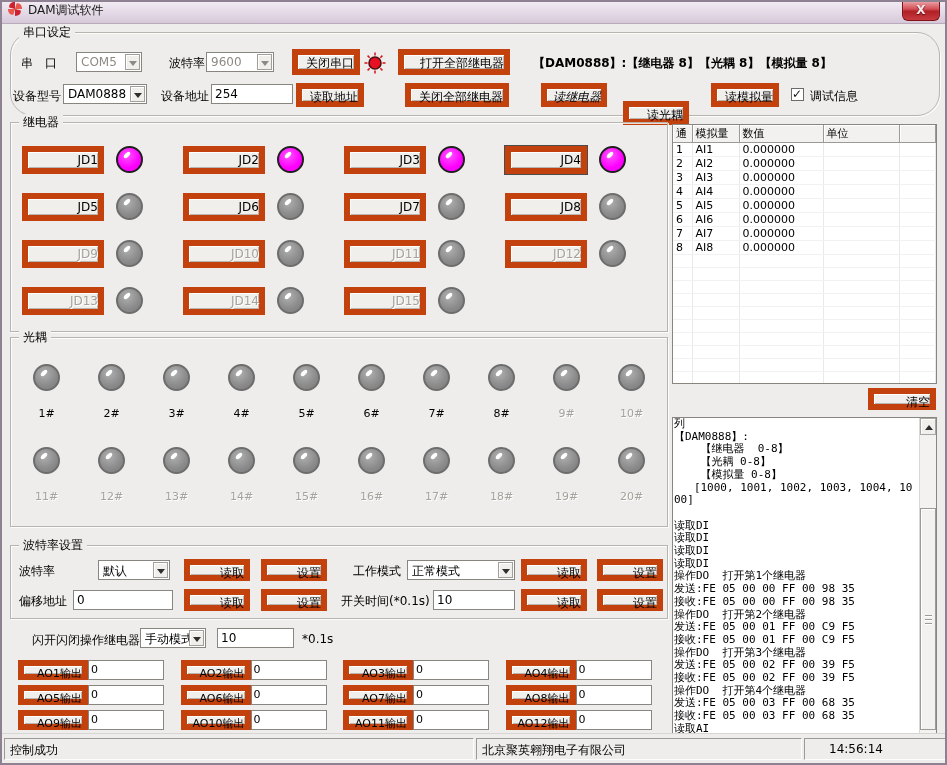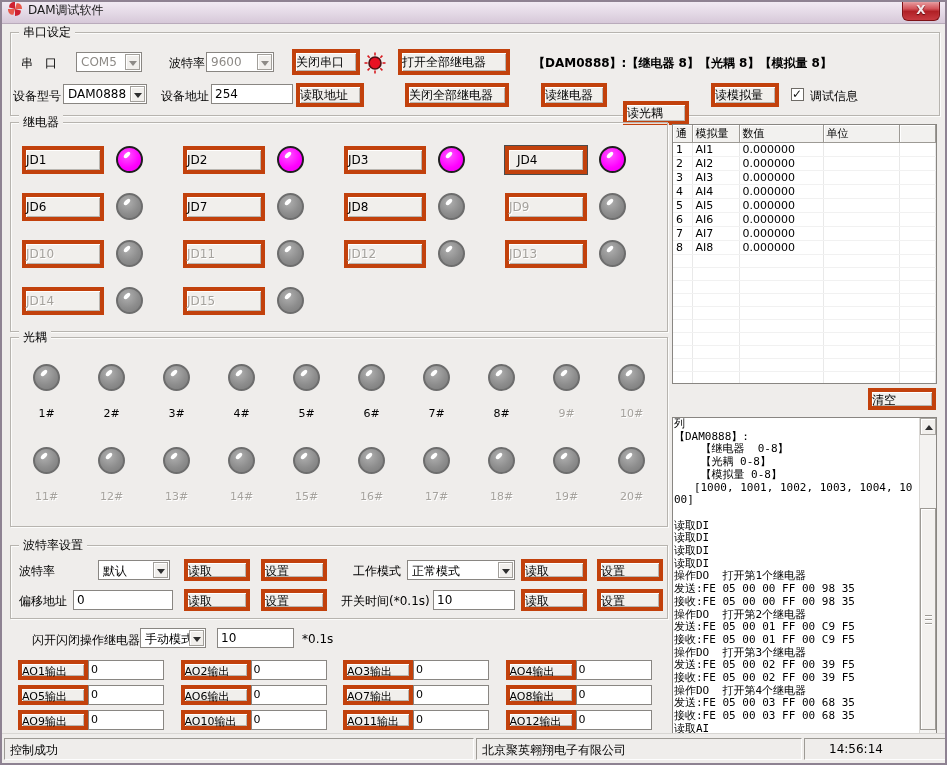--- a/index.html
+++ b/index.html
@@ -20,23 +20,23 @@
     line-height:18px; text-shadow:0 1px 1px #5e0b0e;
     box-shadow:inset 0 1px 1px rgba(255,255,255,.5); cursor:default; }
   
   .group { position:absolute; border:1px solid #b7b4af;
     box-shadow:inset 1px 1px 0 rgba(255,255,255,.8), 1px 1px 0 rgba(255,255,255,.8); }
   .glabel { position:absolute; top:-9px; left:8px; background:#efedeb;
     padding:0 4px; white-space:nowrap; }
   .lab { position:absolute; white-space:nowrap; }
   .bold { font-weight:bold; }
   
-  .btn { background:#f1efec; border:4px solid #c2410c;
+  .btn { background:#f1efec; border:6px solid #c2410c;
     box-shadow:inset 1px 1px 0 #ffffff, inset -1px -1px 0 #b9b6b1;
-    font-family:inherit; font-size:12px; color:#000; text-align:left;
+    font-family:inherit; font-size:12px; color:#000; text-align:right;
     padding:0; cursor:default; white-space:nowrap; }
   .abs { position:absolute; }
   .btn.disabled { color:#a5a29d; text-shadow:1px 1px 0 #fff; }
   .btn.focused { box-shadow:inset 1px 1px 0 #fff, inset -1px -1px 0 #b9b6b1, 0 0 0 1px #4c4c4c;padding-left:8px; }
   
   .field { position:absolute; background:#fff; border:1px solid #898682;
     font-family:inherit; font-size:12px; padding:0 3px; height:20px; }
   
   .combo { position:absolute; height:20px; background:#fff; border:1px solid #898682; }
   .combo > span { position:absolute; left:4px; top:2px; white-space:nowrap; }
@@ -123,21 +123,21 @@
         <path d="M7 0 C3 0 1 2 1.2 5.4 L7 7 Z" fill="#cf2030"></path>
         <path d="M14 7 C14 3 12 1 8.6 1.2 L7 7 Z" fill="#e8584a"></path>
         <path d="M7 14 C11 14 13 12 12.8 8.6 L7 7 Z" fill="#cf2030"></path>
         <path d="M0 7 C0 11 2 13 5.4 12.8 L7 7 Z" fill="#e8584a"></path>
       </svg>
     </span>
     <span id="title-text">DAM调试软件</span>
   </div>
   <div id="close-btn">X</div>
 
-  <div class="group" style="left:8px; top:30px; width:930px; height:84px;">
+  <div class="group" style="left:8px; top:30px; width:930px; height:84px;border-radius:23px;">
     <span class="glabel">串口设定</span>
 
     <span class="lab" style="left:10px; top:22px;">串　口</span>
     <div class="combo disabled" style="left:65px; top:19px; width:66px;">
       <span>COM5</span>
       <i class="arr"></i>
     </div>
 
     <span class="lab" style="left:158px; top:22px;">波特率</span>
     <div class="combo disabled" style="left:195px; top:19px; width:68px;">
@@ -171,21 +171,21 @@
     <div class="combo" style="left:52px; top:51px; width:84px;">
       <span>DAM0888</span>
       <i class="arr"></i>
     </div>
 
     <span class="lab" style="left:150px; top:55px;">设备地址</span>
     <input class="field" style="left: 200px; top: 51px; width: 82px;" value="254">
 
     <button class="btn abs" style="left:285px; top:50px; width:68px; height:24px;">读取地址</button>
     <button class="btn abs" style="left:394px; top:50px; width:104px; height:24px;">关闭全部继电器</button>
-    <button class="btn abs" style="left:530px; top:50px; width:66px; height:24px;">读继电器</button>
+    <button class="btn abs" style="left:530px; top:50px; width:66px; height:24px;font-style:italic;">读继电器</button>
     <button class="btn abs" style="left:612px; top:50px; width:66px; height:24px;margin-top:18px;">读光耦</button>
     <button class="btn abs" style="left:700px; top:50px; width:68px; height:24px;">读模拟量</button>
 
     <div class="checkbox checked" id="debug-checkbox" style="left:780px; top:55px;"></div>
     <span class="lab" style="left:799px; top:55px;">调试信息</span>
   </div>
 
   <div class="group" style="left:8px; top:120px; width:658px; height:210px;">
     <span class="glabel">继电器</span>
   </div>
@@ -198,20 +198,24 @@
         <button class="btn relay-btn">JD2</button>
         <span class="led on"></span>
       </div>
       <div class="relay-cell">
         <button class="btn relay-btn">JD3</button>
         <span class="led on"></span>
       </div>
       <div class="relay-cell">
         <button class="btn relay-btn focused">JD4</button>
         <span class="led on"></span>
+      </div>
+      <div class="relay-cell">
+        <button class="btn relay-btn">JD5</button>
+        <span class="led off"></span>
       </div>
       <div class="relay-cell">
         <button class="btn relay-btn">JD6</button>
         <span class="led off"></span>
       </div>
       <div class="relay-cell">
         <button class="btn relay-btn">JD7</button>
         <span class="led off"></span>
       </div>
       <div class="relay-cell">

